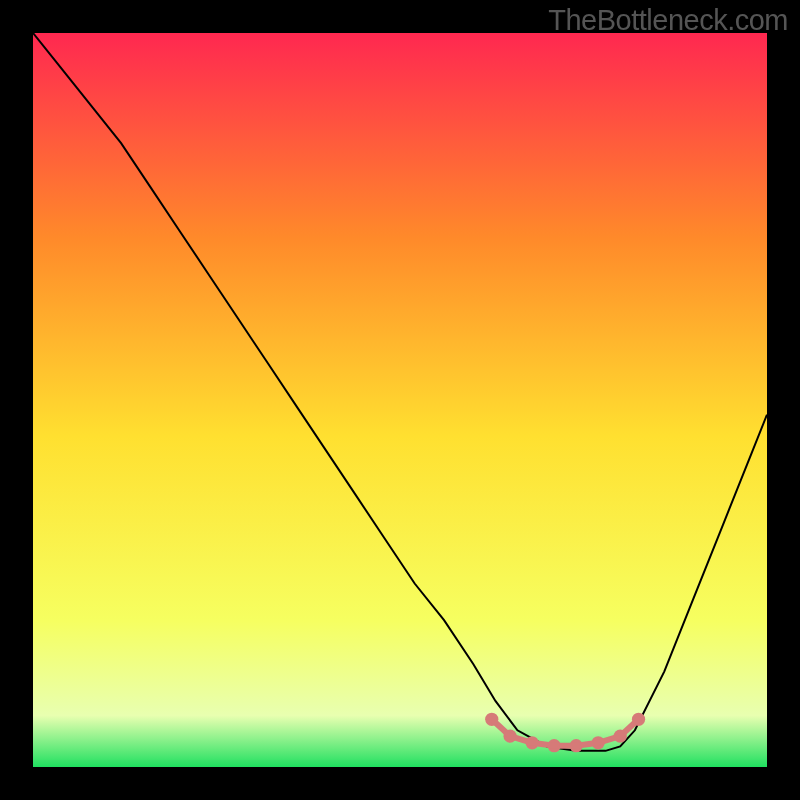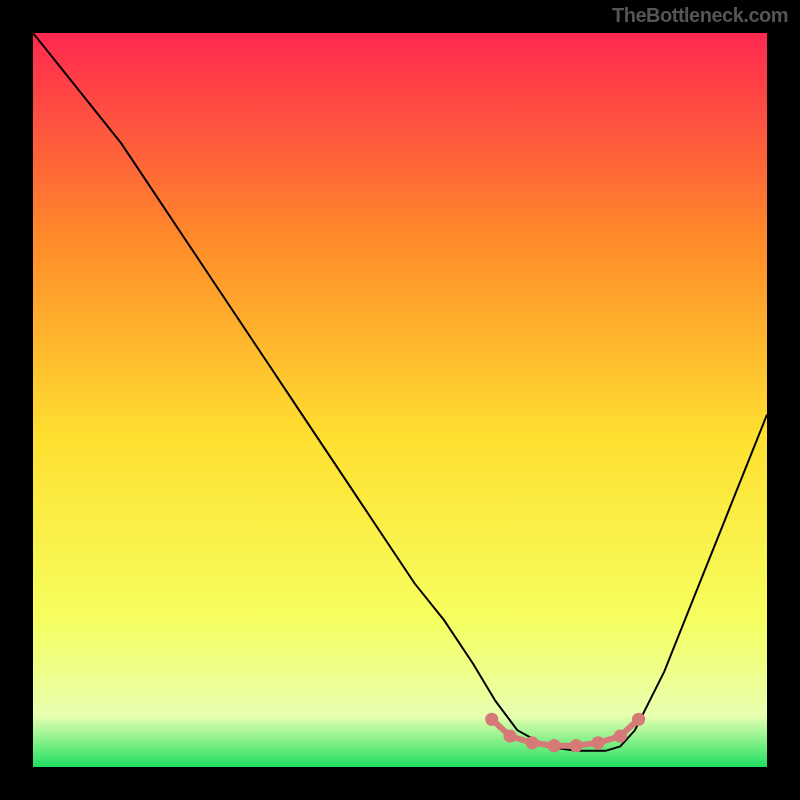--- a/index.html
+++ b/index.html
@@ -15,22 +15,22 @@
     position: relative;
     width: 800px;
     height: 800px;
     background: #000;
   }
   .watermark {
     position: absolute;
     top: 4px;
     right: 12px;
     color: #555;
-    font-size: 20px;
-    font-weight: 700;
+    font-size: 29px;
+    font-weight: 400;
     letter-spacing: -0.5px;
     z-index: 10;
   }
   .plot {
     position: absolute;
     left: 33px;
     top: 33px;
     width: 734px;
     height: 734px;
   }

